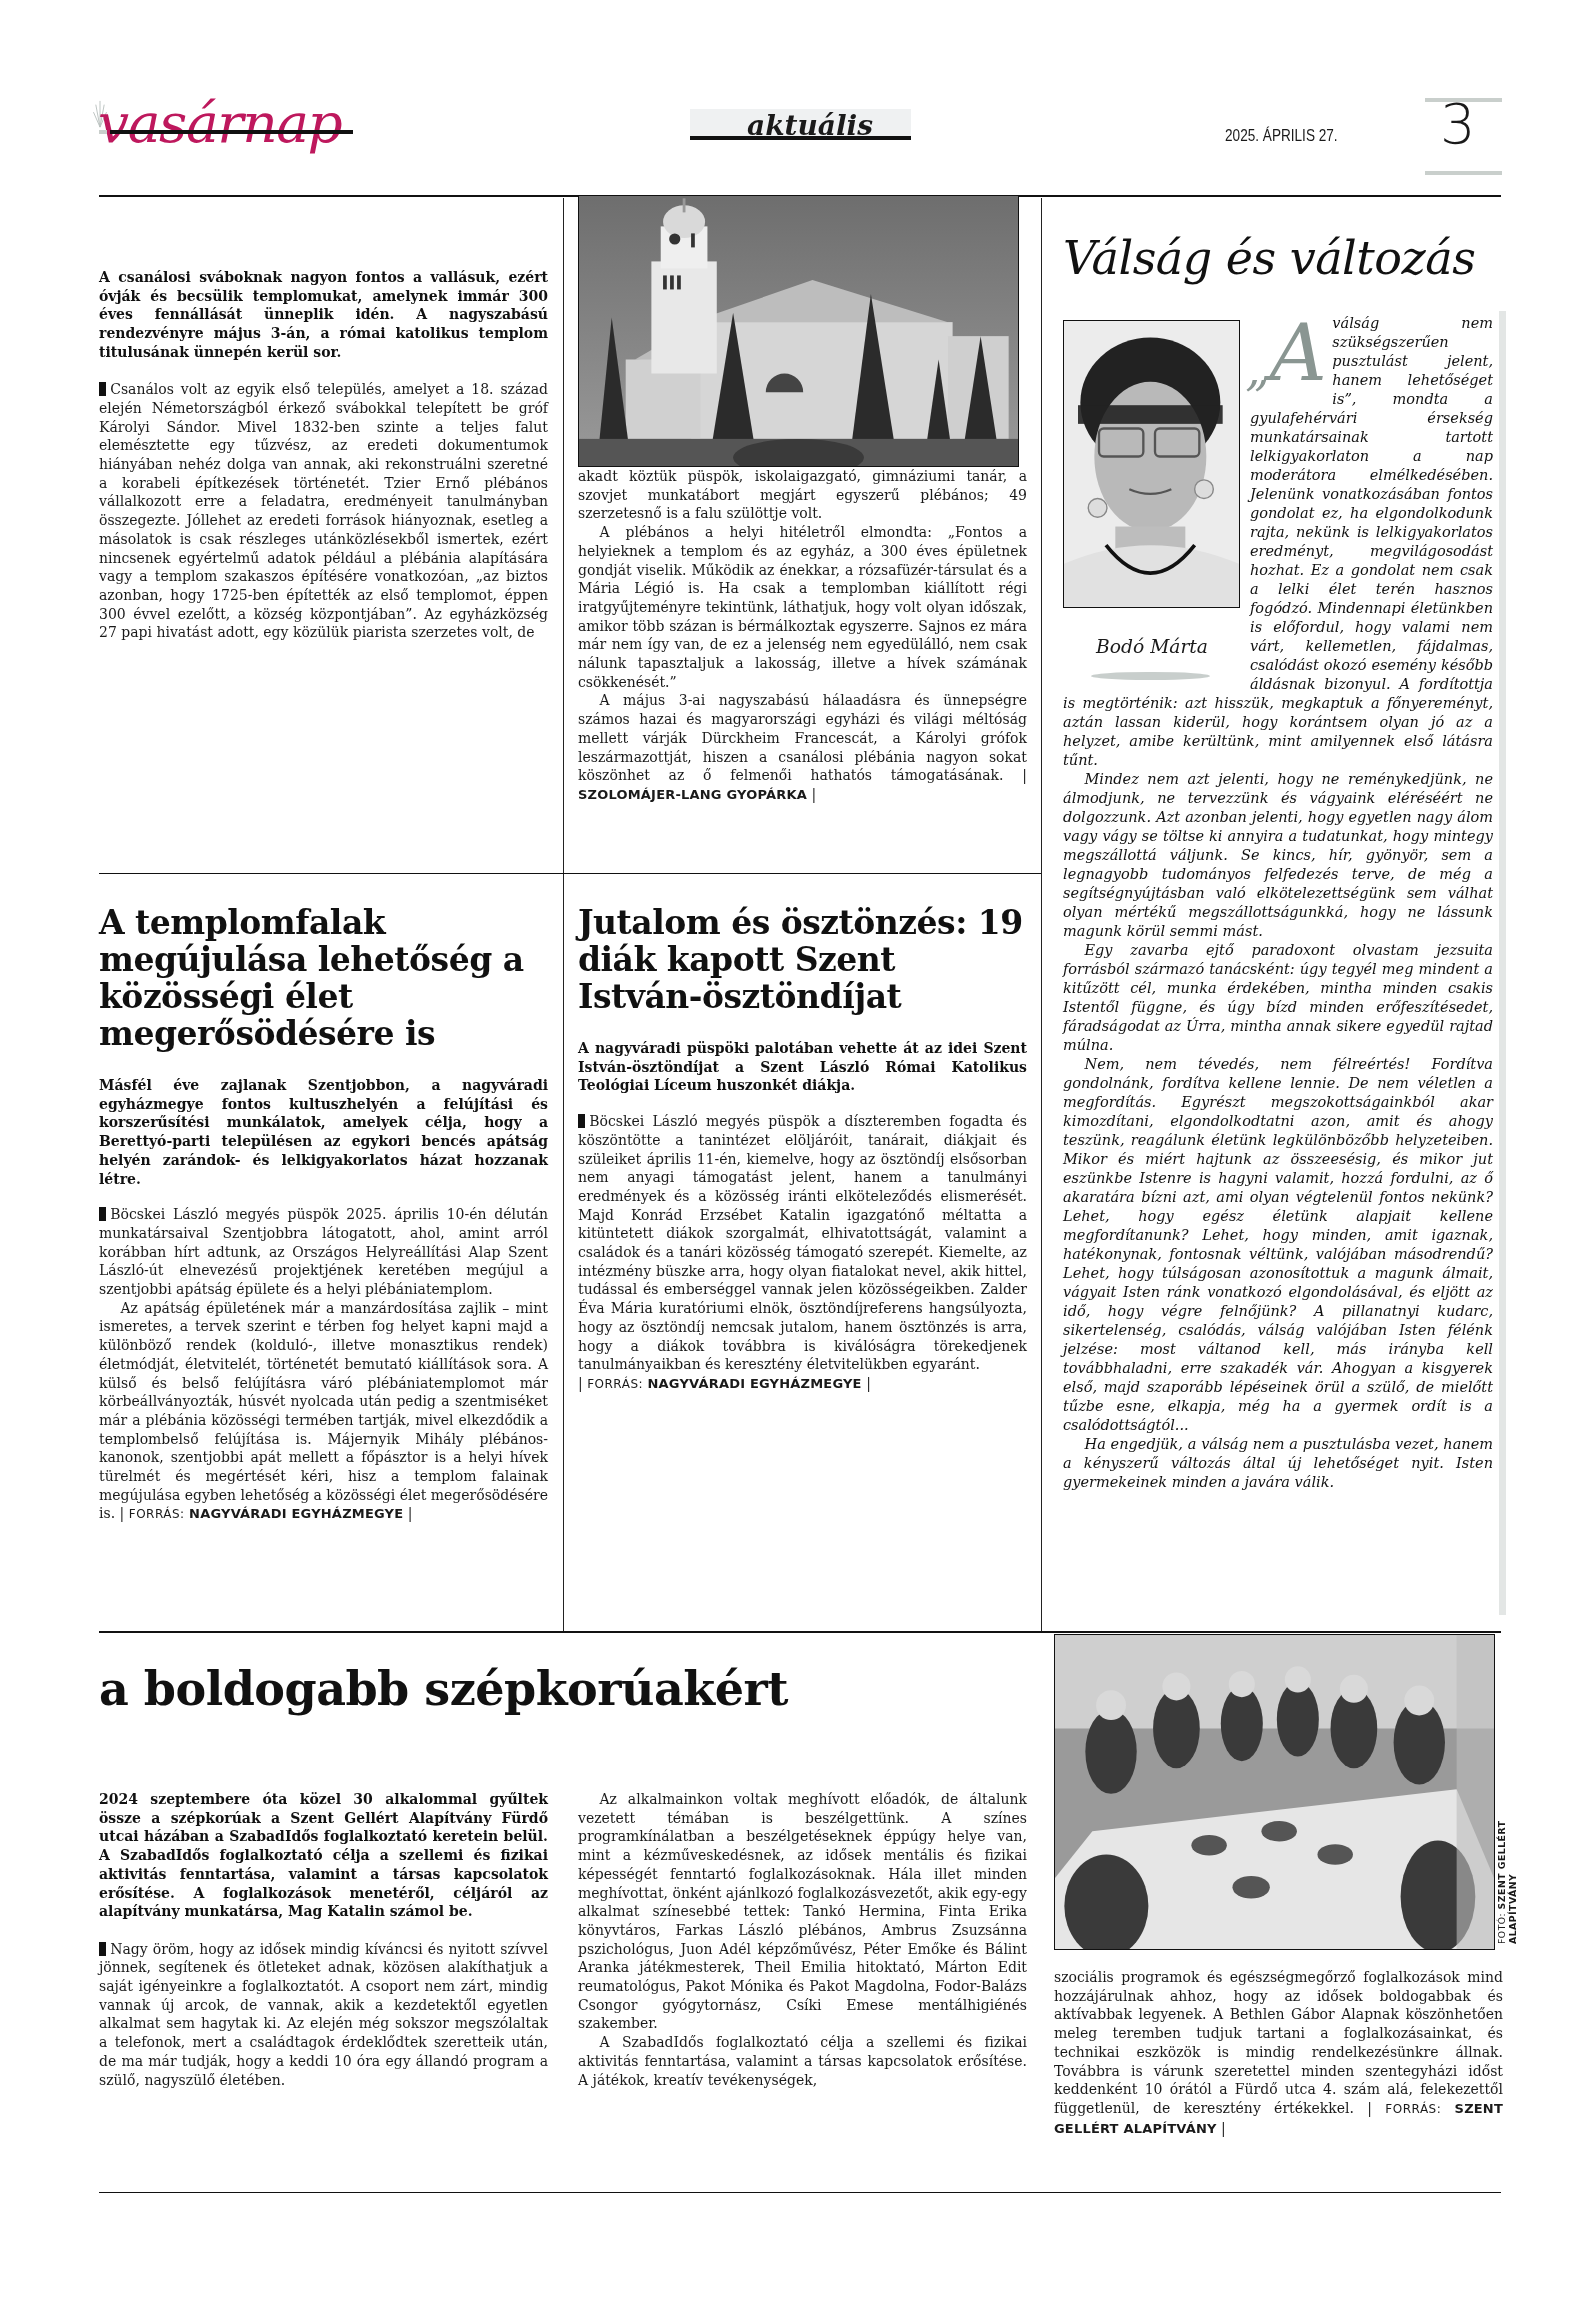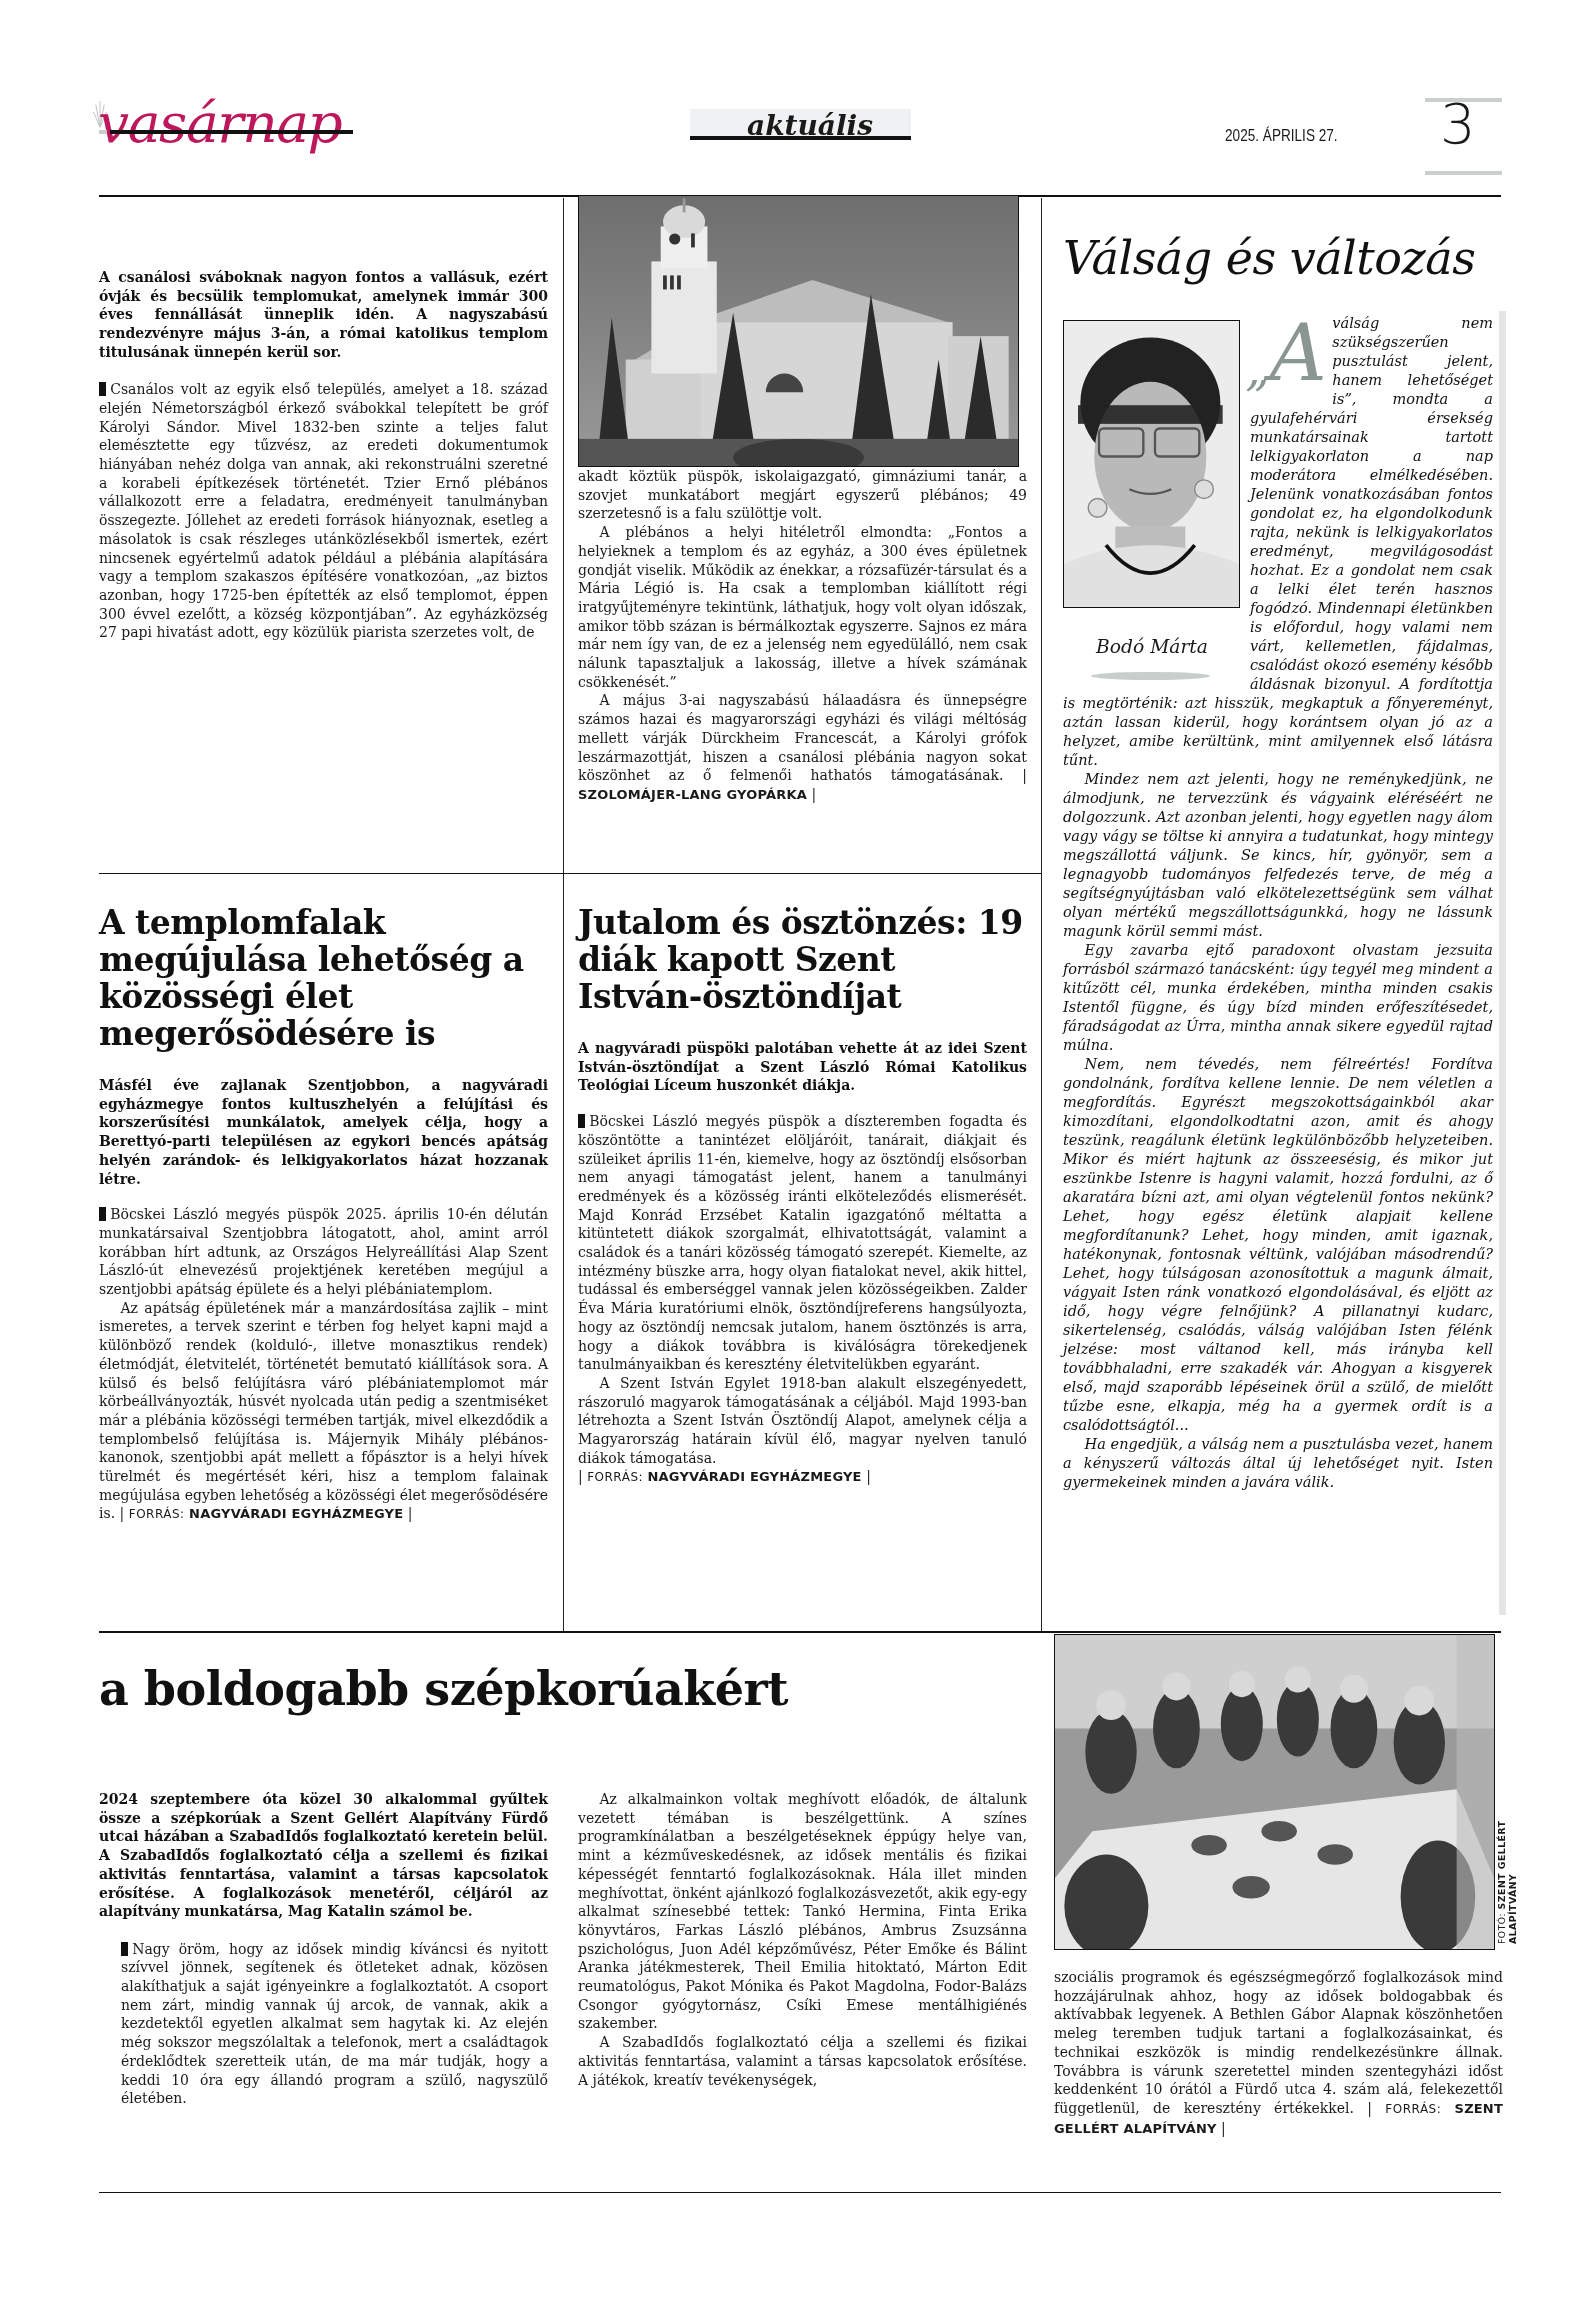--- a/index.html
+++ b/index.html
@@ -141,21 +141,20 @@
     <p class="first">Böcskei László megyés püspök 2025. április 10-én délután munkatársaival Szentjobbra látogatott, ahol, amint arról korábban hírt adtunk, az Országos Helyreállítási Alap Szent László-út elnevezésű projektjének keretében megújul a szentjobbi apátság épülete és a helyi plébániatemplom.</p>
     <p><span>Az apátság épületének már a manzárdosítása zajlik – mint ismeretes, a tervek szerint e térben fog helyet kapni majd a különböző rendek (kolduló-, illetve monasztikus rendek) életmódját, életvitelét, történetét bemutató kiállítások sora. A külső és belső felújításra váró plébániatemplomot már körbeállványozták, húsvét nyolcada után pedig a szentmiséket már a plébánia közösségi termében tartják, mivel elkezdődik a templombelső felújítása is. Májernyik Mihály plébános-kanonok, szentjobbi apát mellett a főpásztor is a helyi hívek türelmét és megértését kéri, hisz a templom falainak megújulása egyben lehetőség a közösségi élet megerősödésére is.</span> | <span class="source-label">FORRÁS:</span> <span class="byline">NAGYVÁRADI EGYHÁZMEGYE</span> |</p>
   </div>
 </div>
 
 <div class="abs" style="left:578px; top:904px; width:449px;">
   <div class="headline" style="font-size:33px; line-height:37px;">Jutalom és ösztönzés: 19 diák kapott Szent István-ösztöndíjat</div>
   <div class="lead" style="margin-top:24px;">A nagyváradi püspöki palotában vehette át az idei Szent István-ösztöndíjat a Szent László Római Katolikus Teológiai Líceum huszonkét diákja.</div>
   <div class="body" style="margin-top:17px;">
     <p class="first">Böcskei László megyés püspök a díszteremben fogadta és köszöntötte a tanintézet elöljáróit, tanárait, diákjait és szüleiket április 11-én, kiemelve, hogy az ösztöndíj elsősorban nem anyagi támogatást jelent, hanem a tanulmányi eredmények és a közösség iránti elköteleződés elismerését. Majd Konrád Erzsébet Katalin igazgatónő méltatta a kitüntetett diákok szorgalmát, elhivatottságát, valamint a családok és a tanári közösség támogató szerepét. Kiemelte, az intézmény büszke arra, hogy olyan fiatalokat nevel, akik hittel, tudással és emberséggel vannak jelen közösségeikben. Zalder Éva Mária kuratóriumi elnök, ösztöndíjreferens hangsúlyozta, hogy az ösztöndíj nemcsak jutalom, hanem ösztönzés is arra, hogy a diákok továbbra is kiválóságra törekedjenek tanulmányaikban és keresztény életvitelükben egyaránt.</p>
-    <p>A Szent István Egylet 1918-ban alakult elszegényedett, rászoruló magyarok támogatásának a céljából. Majd 1993-ban létrehozta a Szent István Ösztöndíj Alapot, amelynek célja a Magyarország határain kívül élő, magyar nyelven tanuló diákok támogatása.</p>
     <p style="text-indent:0;">| <span class="source-label">FORRÁS:</span> <span class="byline">NAGYVÁRADI EGYHÁZMEGYE</span> |</p>
   </div>
 </div>
 
 <div class="abs opinion-title">Válság és változás</div>
 <div class="abs opinion-bg"></div>
 <div class="abs opinion-inner"></div>
 
 <div class="abs portrait">
   <svg width="175" height="286" viewBox="0 0 375 612">
@@ -186,21 +185,21 @@
   <p>Nem, nem tévedés, nem félreértés! Fordítva gondolnánk, fordítva kellene lennie. De nem véletlen a megfordítás. Egyrészt megszokottságainkból akar kimozdítani, elgondolkodtatni azon, amit és ahogy teszünk, reagálunk életünk legkülönbözőbb helyzeteiben. Mikor és miért hajtunk az összeesésig, és mikor jut eszünkbe Istenre is hagyni valamit, hozzá fordulni, az ő akaratára bízni azt, ami olyan végtelenül fontos nekünk? Lehet, hogy egész életünk alapjait kellene megfordítanunk? Lehet, hogy minden, amit igaznak, hatékonynak, fontosnak véltünk, valójában másodrendű? Lehet, hogy túlságosan azonosítottuk a magunk álmait, vágyait Isten ránk vonatkozó elgondolásával, és eljött az idő, hogy végre felnőjünk? A pillanatnyi kudarc, sikertelenség, csalódás, válság valójában Isten félénk jelzése: most váltanod kell, más irányba kell továbbhaladni, erre szakadék vár. Ahogyan a kisgyerek első, majd szaporább lépéseinek örül a szülő, de mielőtt tűzbe esne, elkapja, még ha a gyermek ordít is a csalódottságtól...</p>
   <p>Ha engedjük, a válság nem a pusztulásba vezet, hanem a kényszerű változás által új lehetőséget nyit. Isten gyermekeinek minden a javára válik.</p>
 </div>
 
 <div class="abs headline" style="left:99px; top:1664px; width:935px; font-size:46px; line-height:50px;">
   <div>a boldogabb szépkorúakért</div>
 </div>
 
 <div class="abs" style="left:99px; top:1790px; width:449px;">
   <div class="lead">2024 szeptembere óta közel 30 alkalommal gyűltek össze a szépkorúak a Szent Gellért Alapítvány Fürdő utcai házában a SzabadIdős foglalkoztató keretein belül. A SzabadIdős foglalkoztató célja a szellemi és fizikai aktivitás fenntartása, valamint a társas kapcsolatok erősítése. A foglalkozások menetéről, céljáról az alapítvány munkatársa, Mag Katalin számol be.</div>
-  <div class="body" style="margin-top:18.7px;margin-left:22px;">
+  <div class="body" style="margin-top:18.7px;">
     <p class="first">Nagy öröm, hogy az idősek mindig kíváncsi és nyitott szívvel jönnek, segítenek és ötleteket adnak, közösen alakíthatjuk a saját igényeinkre a foglalkoztatót. A csoport nem zárt, mindig vannak új arcok, de vannak, akik a kezdetektől egyetlen alkalmat sem hagytak ki. Az elején még sokszor megszólaltak a telefonok, mert a családtagok érdeklődtek szeretteik után, de ma már tudják, hogy a keddi 10 óra egy állandó program a szülő, nagyszülő életében.</p>
   </div>
 </div>
 
 <div class="abs body" style="left:578px; top:1790px; width:449px;">
   <p>Az alkalmainkon voltak meghívott előadók, de általunk vezetett témában is beszélgettünk. A színes programkínálatban a beszélgetéseknek éppúgy helye van, mint a kézműveskedésnek, az idősek mentális és fizikai képességét fenntartó foglalkozásoknak. Hála illet minden meghívottat, önként ajánlkozó foglalkozásvezetőt, akik egy-egy alkalmat színesebbé tettek: Tankó Hermina, Finta Erika könyvtáros, Farkas László plébános, Ambrus Zsuzsánna pszichológus, Juon Adél képzőművész, Péter Emőke és Bálint Aranka játékmesterek, Theil Emilia hitoktató, Márton Edit reumatológus, Pakot Mónika és Pakot Magdolna, Fodor-Balázs Csongor gyógytornász, Csíki Emese mentálhigiénés szakember.</p>
   <p>A SzabadIdős foglalkoztató célja a szellemi és fizikai aktivitás fenntartása, valamint a társas kapcsolatok erősítése. A játékok, kreatív tevékenységek,</p>
 </div>
 
 <div class="photo" style="left:1054px; top:1634px; width:439px; height:314px; background:#8a8a8a;">

